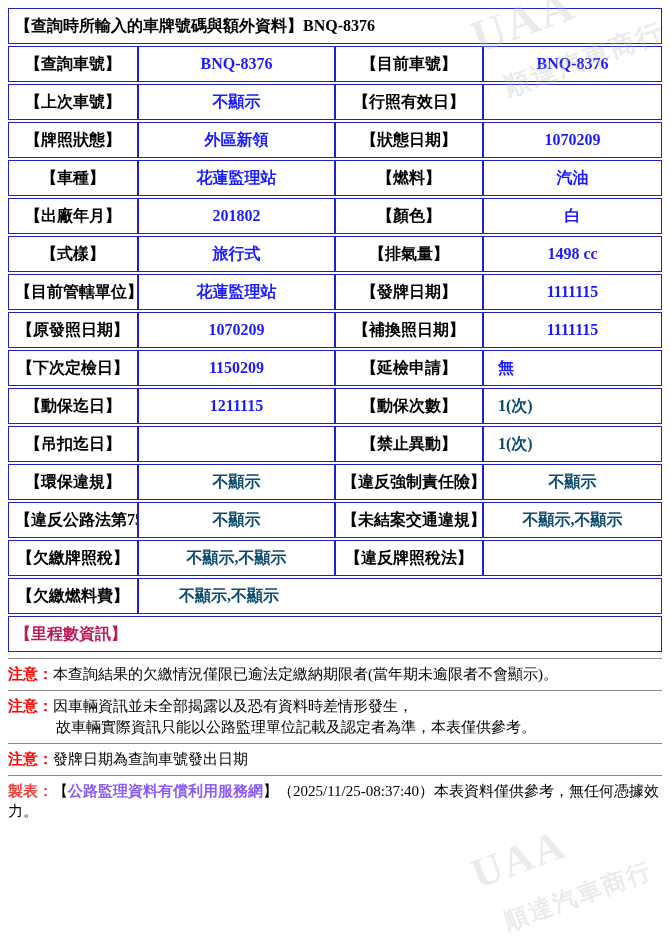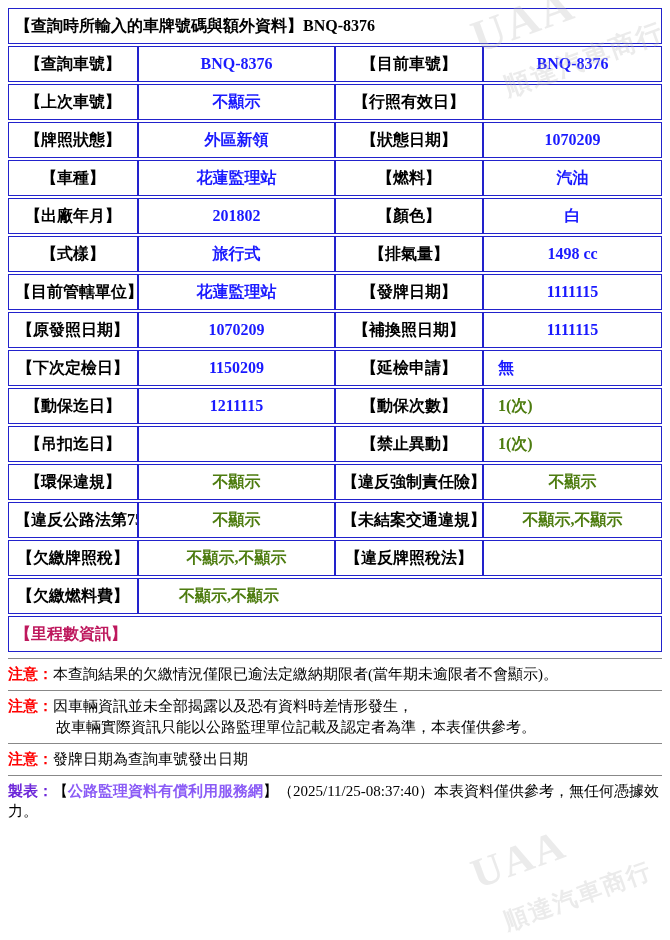--- a/index.html
+++ b/index.html
@@ -61,21 +61,21 @@
     color: #000000;
     text-align: center;
     padding-left: 10px;
   }
   td.val {
     color: #1a1aff;
     text-align: center;
     font-weight: bold;
   }
   td.val.red {
-    color: #4d7c0f;
+    color: #0c4a6e;
   }
   td.val.left {
     text-align: left;
     padding-left: 14px;
   }
   
   .titlecell {
     font-weight: bold;
     font-size: 16px;
     border: 1px solid #2222cc;
@@ -121,21 +121,21 @@
   }
   .note .txt { color: #000000; }
   .note-indent-line {
     display: block;
     padding-left: 48px;
   }
   .note-final {
     margin-top: 2px;
     font-size: 15px;
   }
-  .note-final .warn { color: #6d28d9; font-weight: bold; }
+  .note-final .warn { color: #ef4444; font-weight: bold; }
   .note-final .blue { color: #8b5cf6; font-weight: bold; }
   hr.sep {
     border: none;
     border-top: 1px solid #888;
     margin: 4px 0 5px 0;
   }
   .nowrapfix { white-space: normal; }
 </style>
 </head>
 <body>

